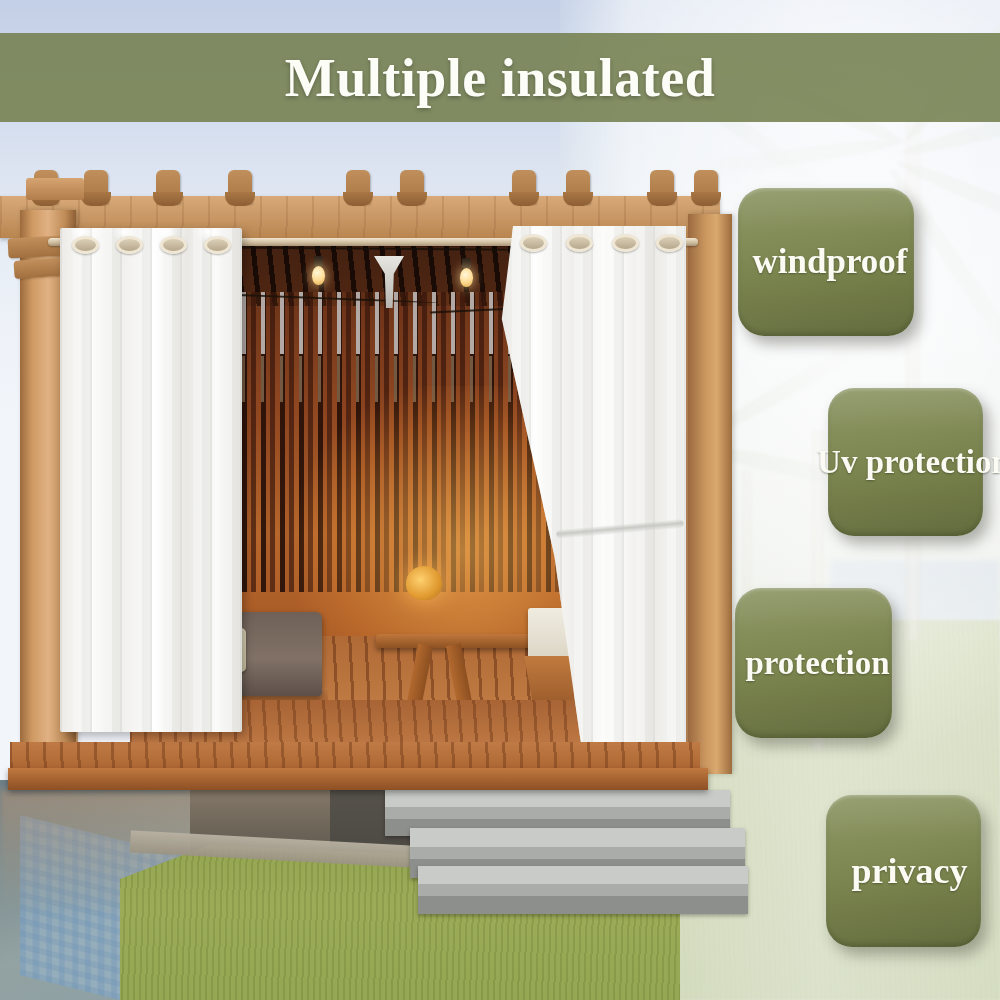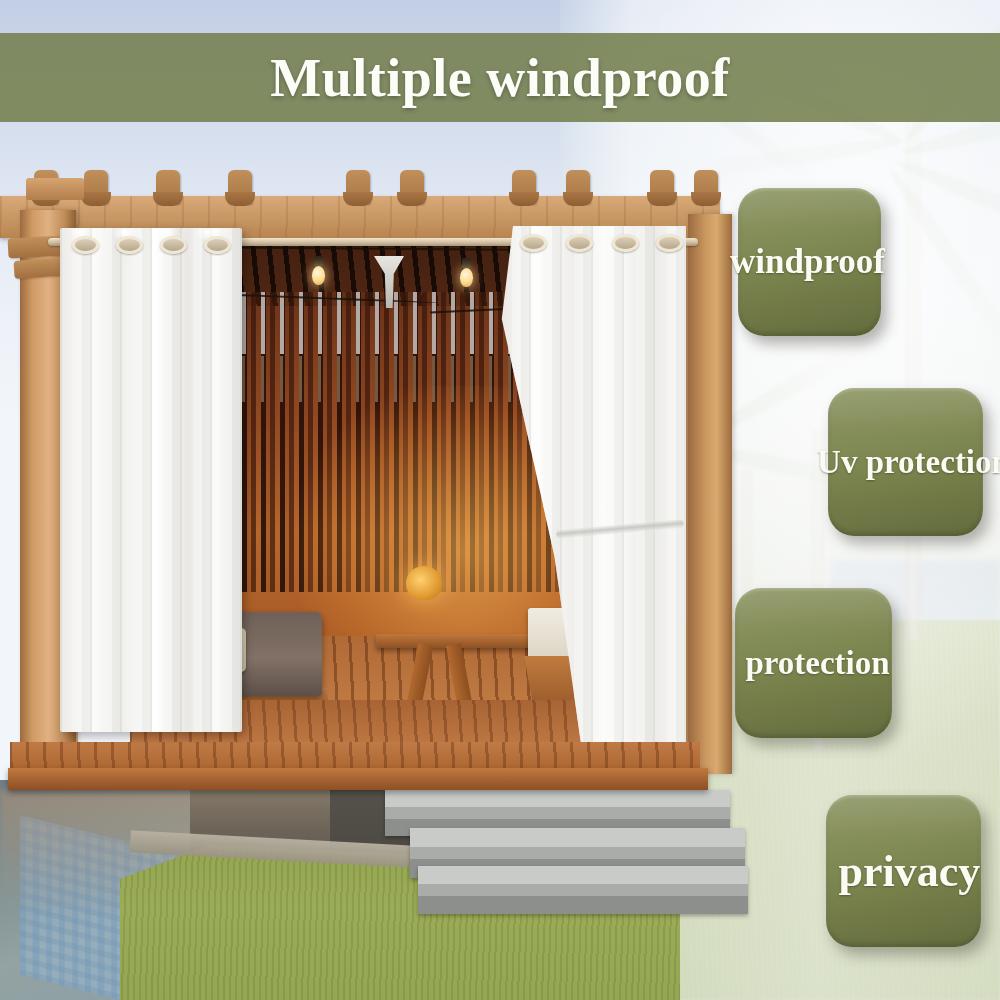--- a/index.html
+++ b/index.html
@@ -403,28 +403,28 @@
   }
   .badge-label{
     color:#fbfbf4;
     font-family:"Liberation Serif",serif;
     font-weight:700;
     font-size:34px;
     white-space:nowrap;
     text-shadow:0 1px 2px rgba(40,44,26,.45);
     pointer-events:none;
   }
-  #badge-1{left:738px;top:188px;width:143px;height:148px;justify-content:flex-end;}
+  #badge-1{left:738px;top:188px;width:176px;height:148px;}
   #badge-1 .badge-label{font-size:35px;transform:translateX(4px);}
   #badge-2{left:828px;top:388px;width:155px;height:148px;}
   #badge-2 .badge-label{font-size:33px;transform:translateX(8px);}
   #badge-3{left:735px;top:588px;width:157px;height:150px;}
   #badge-3 .badge-label{font-size:33px;transform:translateX(4px);}
   #badge-4{left:826px;top:795px;width:155px;height:152px;}
-  #badge-4 .badge-label{font-size:44px;transform:translateX(6px);}
+  #badge-4 .badge-label{font-size:36px;transform:translateX(6px);}
 </style>
 </head>
 <body>
 
 <div id="stage">
 
   <div class="sky"></div>
   <div class="bg-right"></div>
   <div class="bg-sea"></div>
   <div class="bg-grass"></div>
@@ -546,21 +546,21 @@
   <div class="grommet" style="left:204px;top:236px;"></div>
 
   <div class="curtain-r"></div>
   <div class="grommet" style="left:520px;top:234px;"></div>
   <div class="grommet" style="left:566px;top:234px;"></div>
   <div class="grommet" style="left:612px;top:234px;"></div>
   <div class="grommet" style="left:656px;top:234px;"></div>
   <div class="tieback"></div>
 
   <div class="banner">
-    <div class="banner-title">Multiple windproof</div>
+    <div class="banner-title">Multiple insulated</div>
   </div>
 
   <div class="badge" id="badge-1">
     <span class="badge-label">windproof</span>
   </div>
   <div class="badge" id="badge-2">
     <span class="badge-label">Uv protection</span>
   </div>
   <div class="badge" id="badge-3">
     <span class="badge-label">protection</span>

